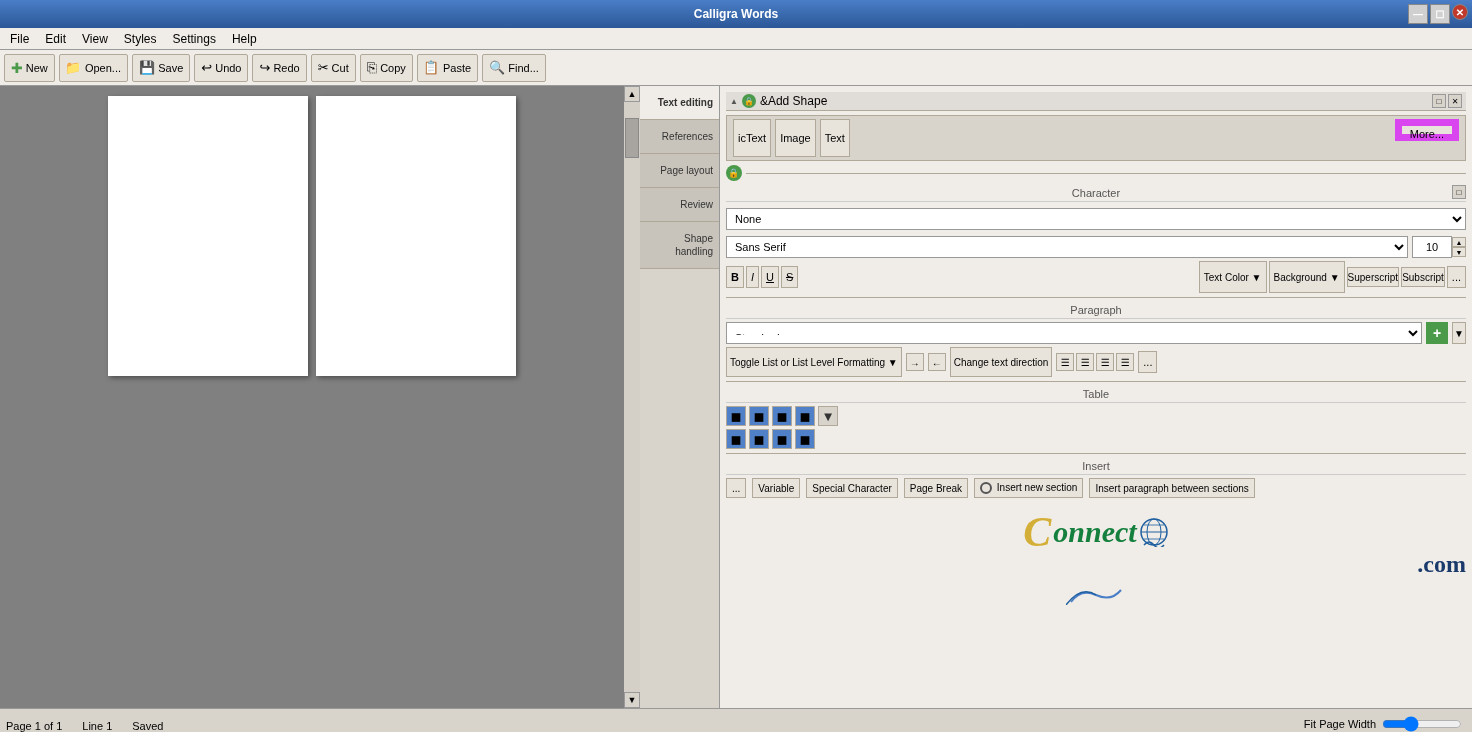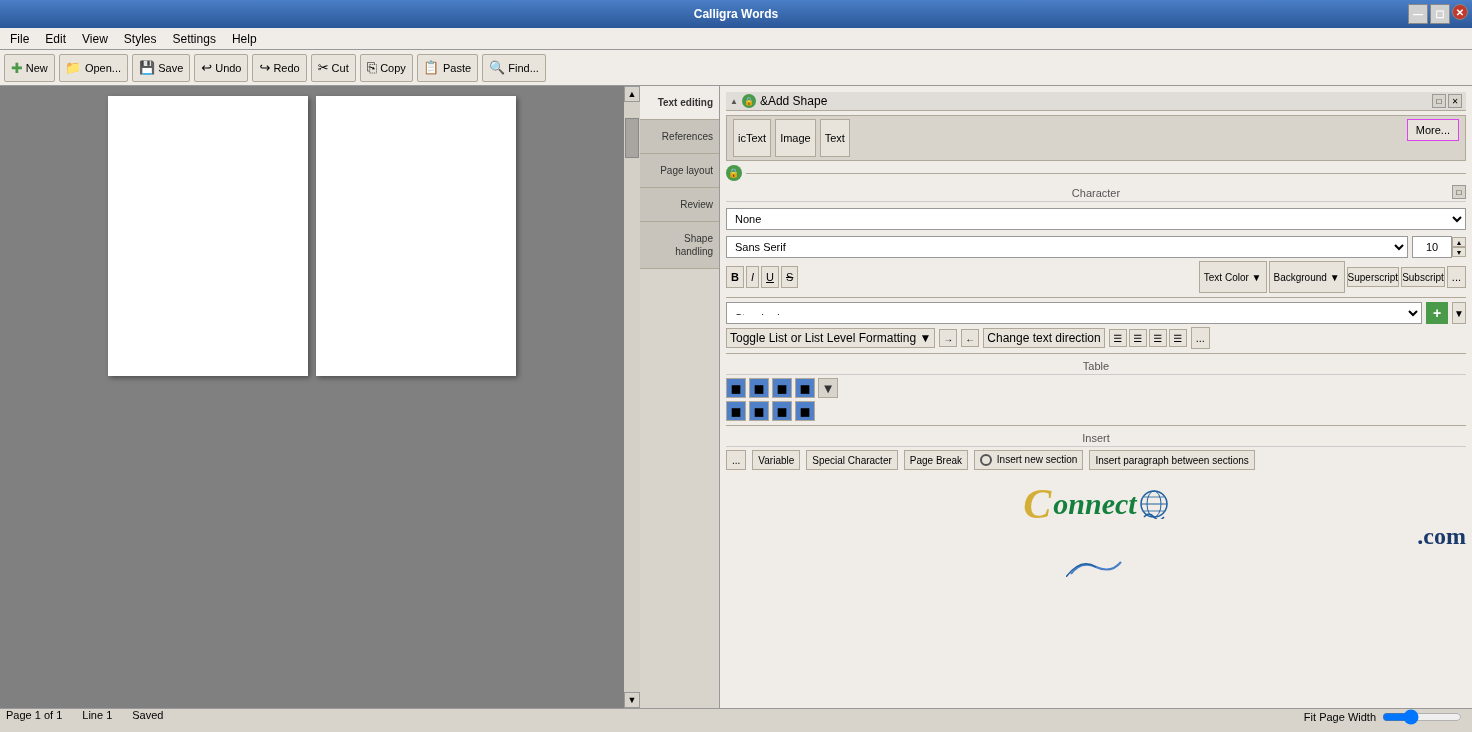--- a/index.html
+++ b/index.html
@@ -206,26 +206,26 @@
 
     
     .list-row {
       display: flex;
       gap: 4px;
       align-items: center;
       margin: 3px 0;
       flex-wrap: wrap;
     }
     .list-dropdown {
-      font-size: 12px;
+      font-size: 10px;
       padding: 1px 3px;
       border: 1px solid #b0a898;
       background: #e8e4dc;
       cursor: pointer;
-      height: 20px;
+      height: 30px;
     }
     .align-btn {
       width: 18px; height: 18px;
       border: 1px solid #b0a898;
       background: #e8e4dc;
       cursor: pointer;
       font-size: 10px;
       display: flex; align-items: center; justify-content: center;
     }
 
@@ -266,21 +266,21 @@
       margin-top: 10px;
       text-align: center;
     }
 
     
     .status-bar {
       height: 24px;
       background: #d8d4cc;
       border-top: 1px solid #999;
       display: flex;
-      align-items: flex-start;
+      align-items: flex-end;
       padding: 0 6px;
       font-size: 11px;
       gap: 20px;
       position: relative;
     }
     .status-right {
       position: absolute;
       right: 10px;
       display: flex;
       align-items: center;
@@ -301,21 +301,21 @@
     }
 
     .divider-line {
       height: 1px;
       background: #b0a898;
       margin: 4px 0;
     }
 
     .more-btn {
       padding: 2px 8px;
-      border: 1px solid #d946ef;
+      border: 7px solid #d946ef;
       background: #e8e4dc;
       cursor: pointer;
       font-size: 11px;
       height: 22px;
     }
     .panel-corner-btn {
       width: 14px; height: 14px;
       background: #d8d4cc;
       border: 1px solid #999;
       cursor: pointer;
@@ -564,20 +564,23 @@
           <button class="subscript-btn">
             <span>Subscript</span>
           </button>
           <button class="style-btn">...</button>
         </div>
 
         <div class="divider-line"></div>
       </div>
 
       <div>
+        <div class="section-header">
+          <span>Paragraph</span>
+        </div>
 
         <div class="paragraph-row">
           <select class="para-select">
             <option>Standard</option>
           </select>
           <button class="add-btn">+</button>
           <div style="width:14px;height:22px;background:#e8e4dc;border:1px solid #b0a898;display:flex;align-items:center;justify-content:center;cursor:pointer;font-size:10px;">▼</div>
         </div>
 
         <div class="list-row">

